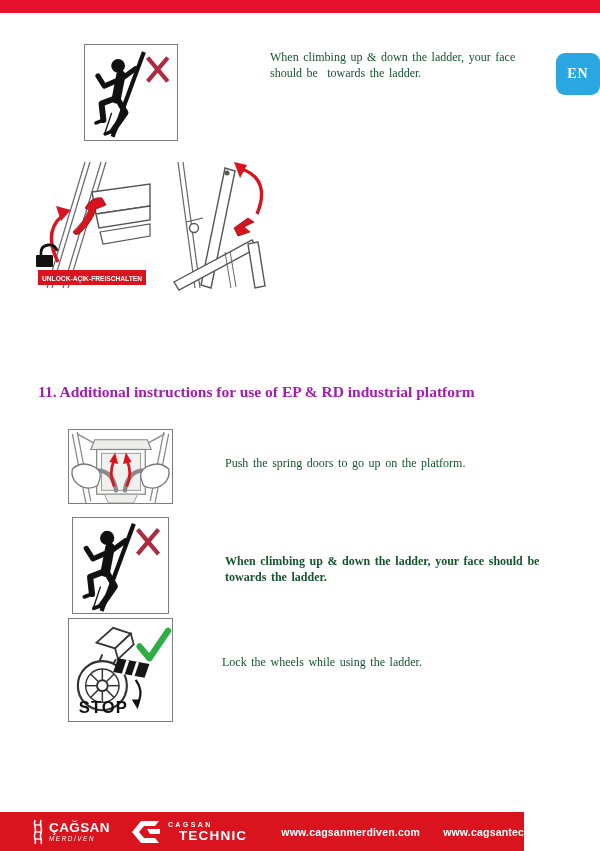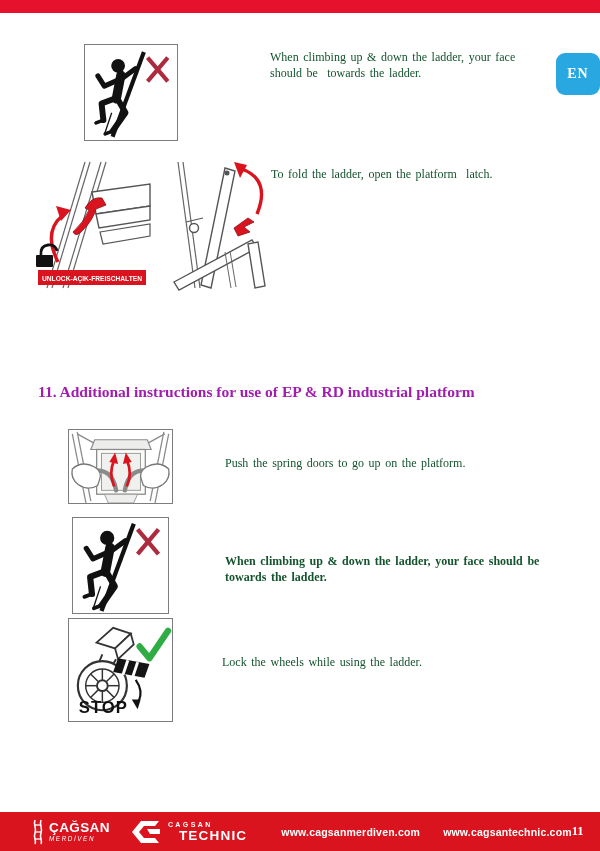--- a/index.html
+++ b/index.html
@@ -33,21 +33,21 @@
   .t-doors{left:225px;top:456px;}
   .t-climb2{left:225px;top:554px;font-weight:bold;}
   .t-wheel{left:222px;top:655px;}
   
   .heading{
     left:38px;top:382px;width:540px;
     color:#a21caf;font-weight:bold;font-size:15.5px;line-height:19px;
   }
   
   .footer{
-    left:0;top:812px;width:600px;height:39px;background:#D9141E;
+    left:0;top:812px;width:524px;height:39px;background:#D9141E;
     display:flex;align-items:center;color:#ffffff;
     font-family:"Liberation Sans", sans-serif;
   }
   .footer .brand1{display:flex;align-items:center;margin-left:31px;}
   .brand1 .words{margin-left:4px;line-height:1;}
   .brand1 .name{font-size:13.5px;font-weight:bold;letter-spacing:.4px;}
   .brand1 .sub{font-size:6.3px;font-style:italic;letter-spacing:1.6px;margin-top:1px;}
   .footer .vdiv{width:1px;height:19px;background:rgba(255,255,255,.55);}
   .vdiv.d1{margin-left:10px;}
   .vdiv.d2{margin-left:11px;margin-right:12px;}
@@ -143,23 +143,20 @@
         <line x1="202" y1="91" x2="208" y2="127"></line>
       </g>
       <g>
         <path d="M229,54 Q243,20 214,9" fill="none" stroke="#D9141E" stroke-width="3.4"></path>
         <polygon points="206,2 219,5 212,18" fill="#D9141E"></polygon>
       </g>
       <polygon points="206,68 220,58 226,62 216,67 222,72 210,76" fill="#D9141E" stroke="#8d0f18" stroke-width="0.8"></polygon>
     </svg>
   </div>
 
-  <div class="abs instr t-fold">
-    <div class="ln">To fold the ladder, open the platform  latch.</div>
-  </div>
 
   <div class="abs heading">11. Additional instructions for use of EP &amp; RD industrial platform</div>
 
   <div class="abs ill-box ill-doors">
     <svg viewBox="0 0 105 75">
       <g stroke="#8a8a8a" stroke-width="1.3">
         <line x1="3" y1="4" x2="17" y2="75"></line>
         <line x1="8" y1="2" x2="22" y2="73"></line>
         <line x1="102" y1="4" x2="88" y2="75"></line>
         <line x1="97" y1="2" x2="83" y2="73"></line>

